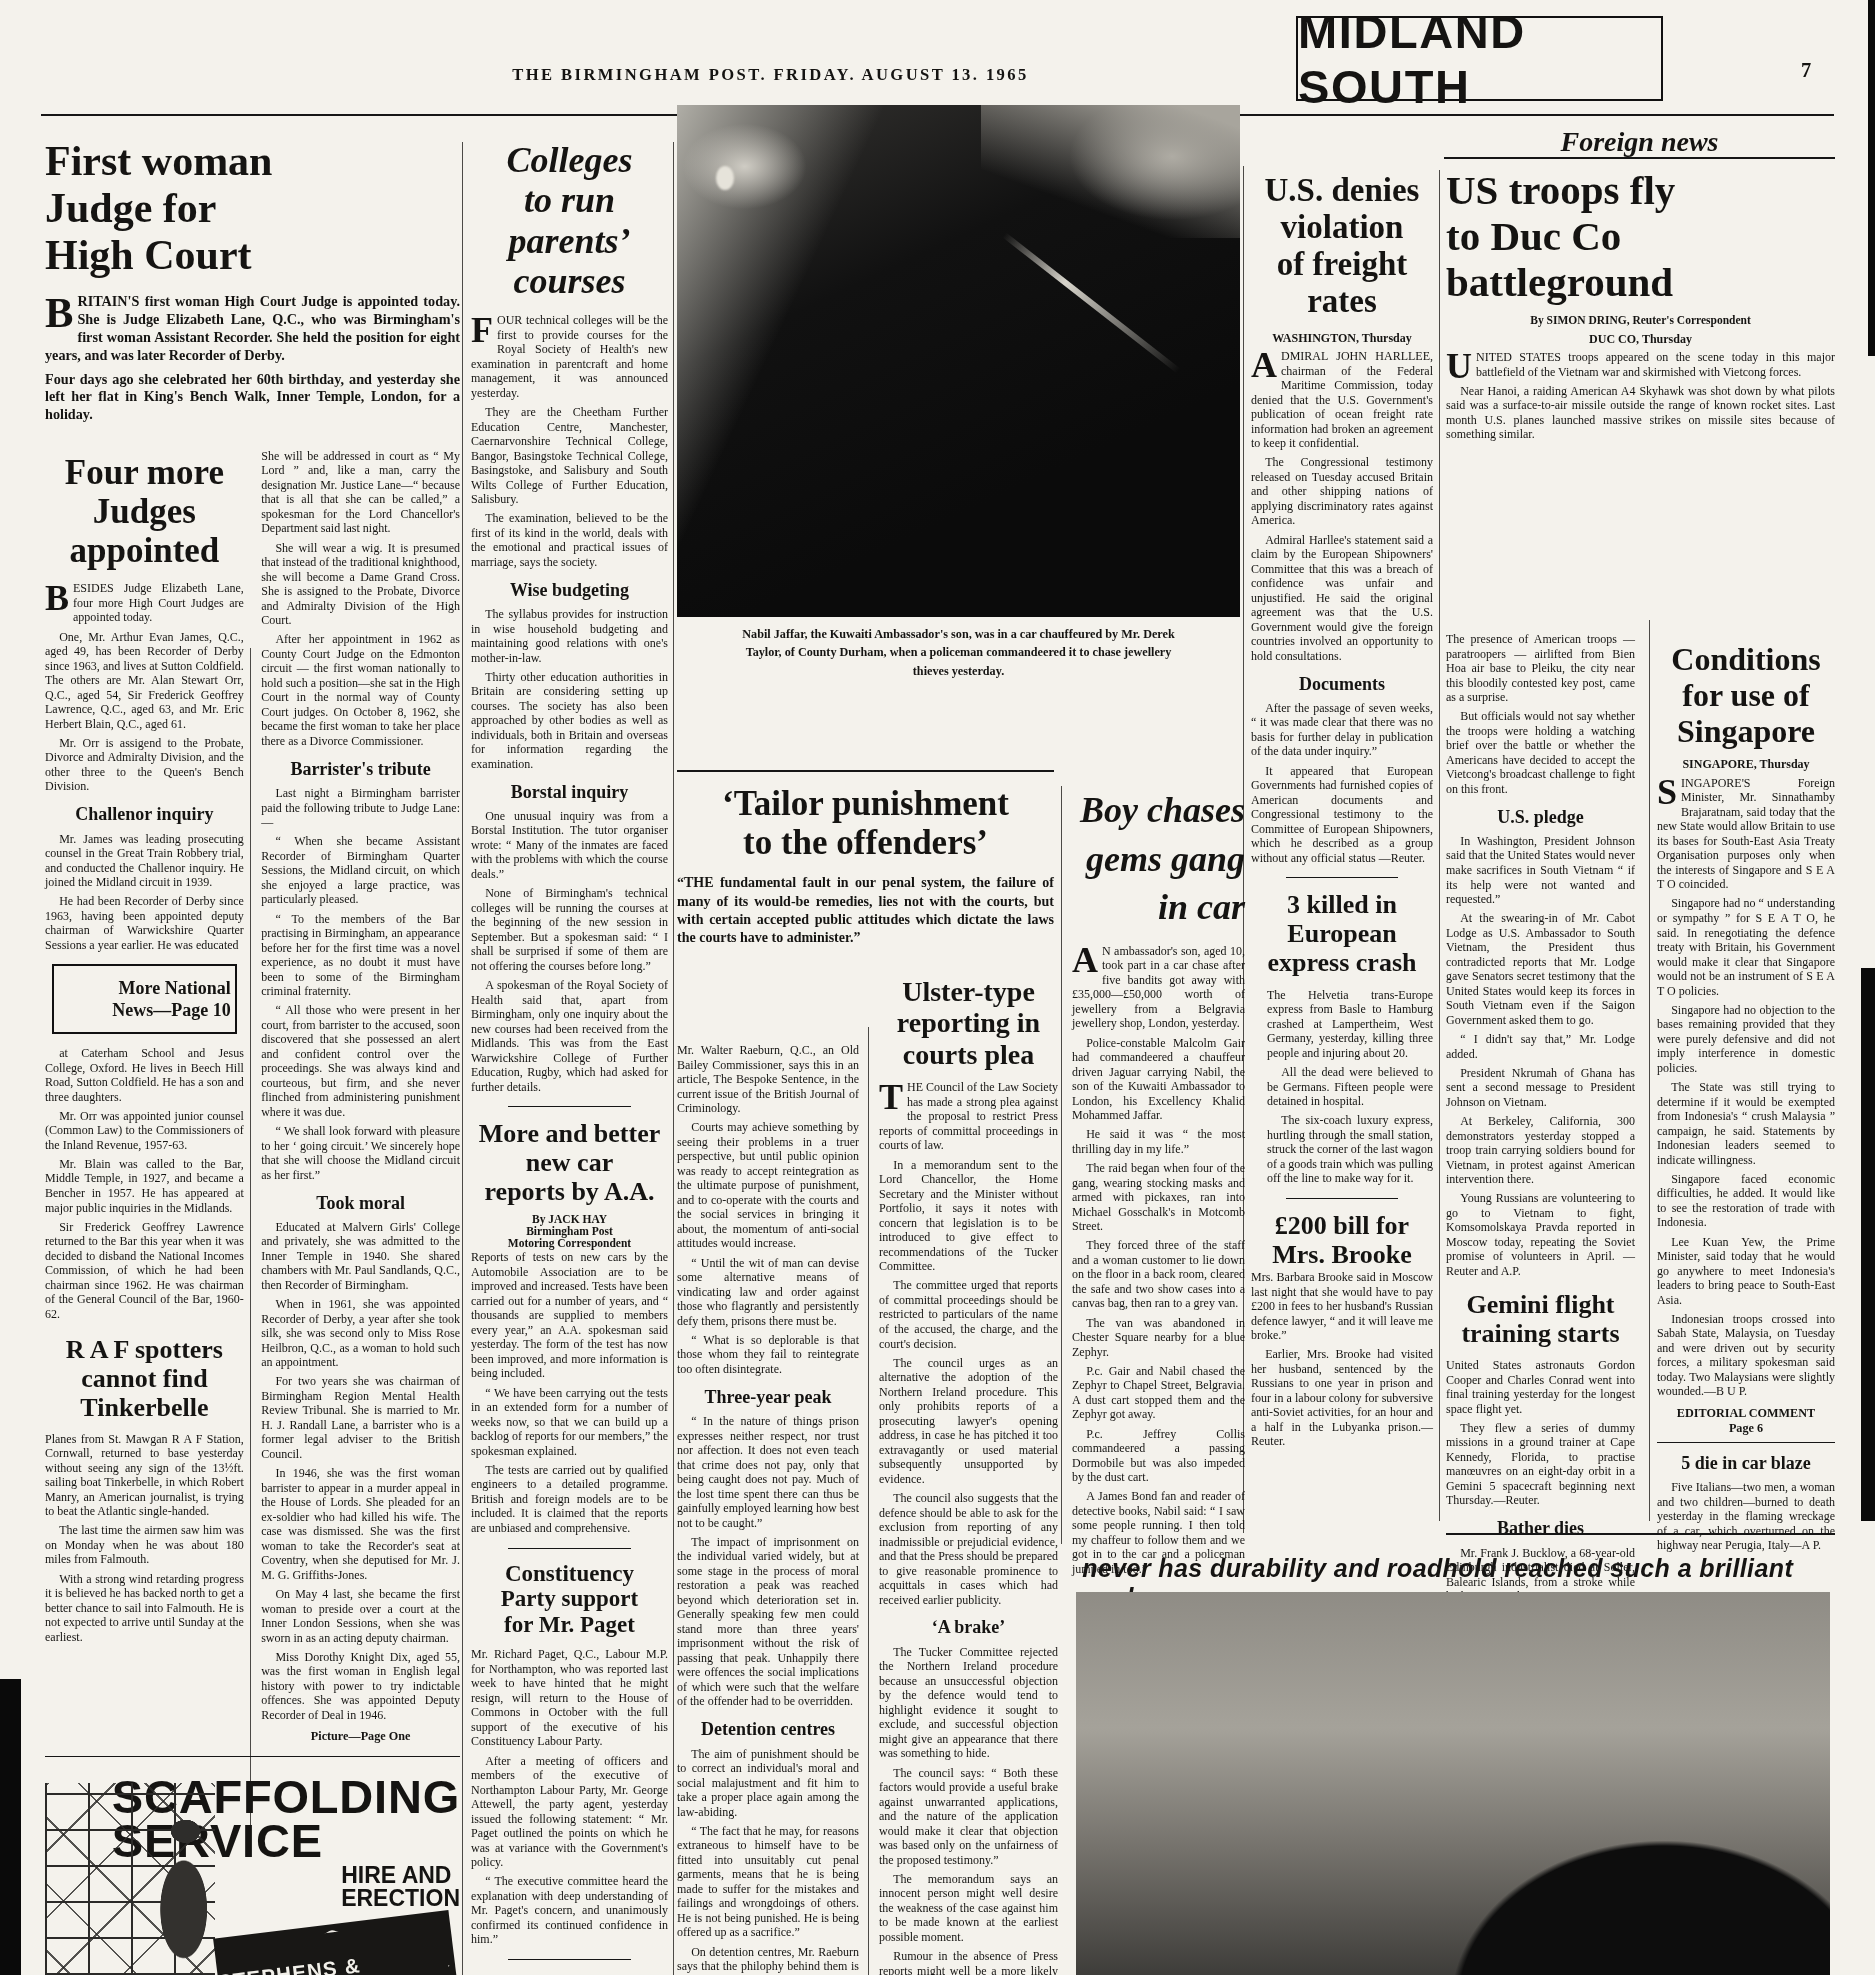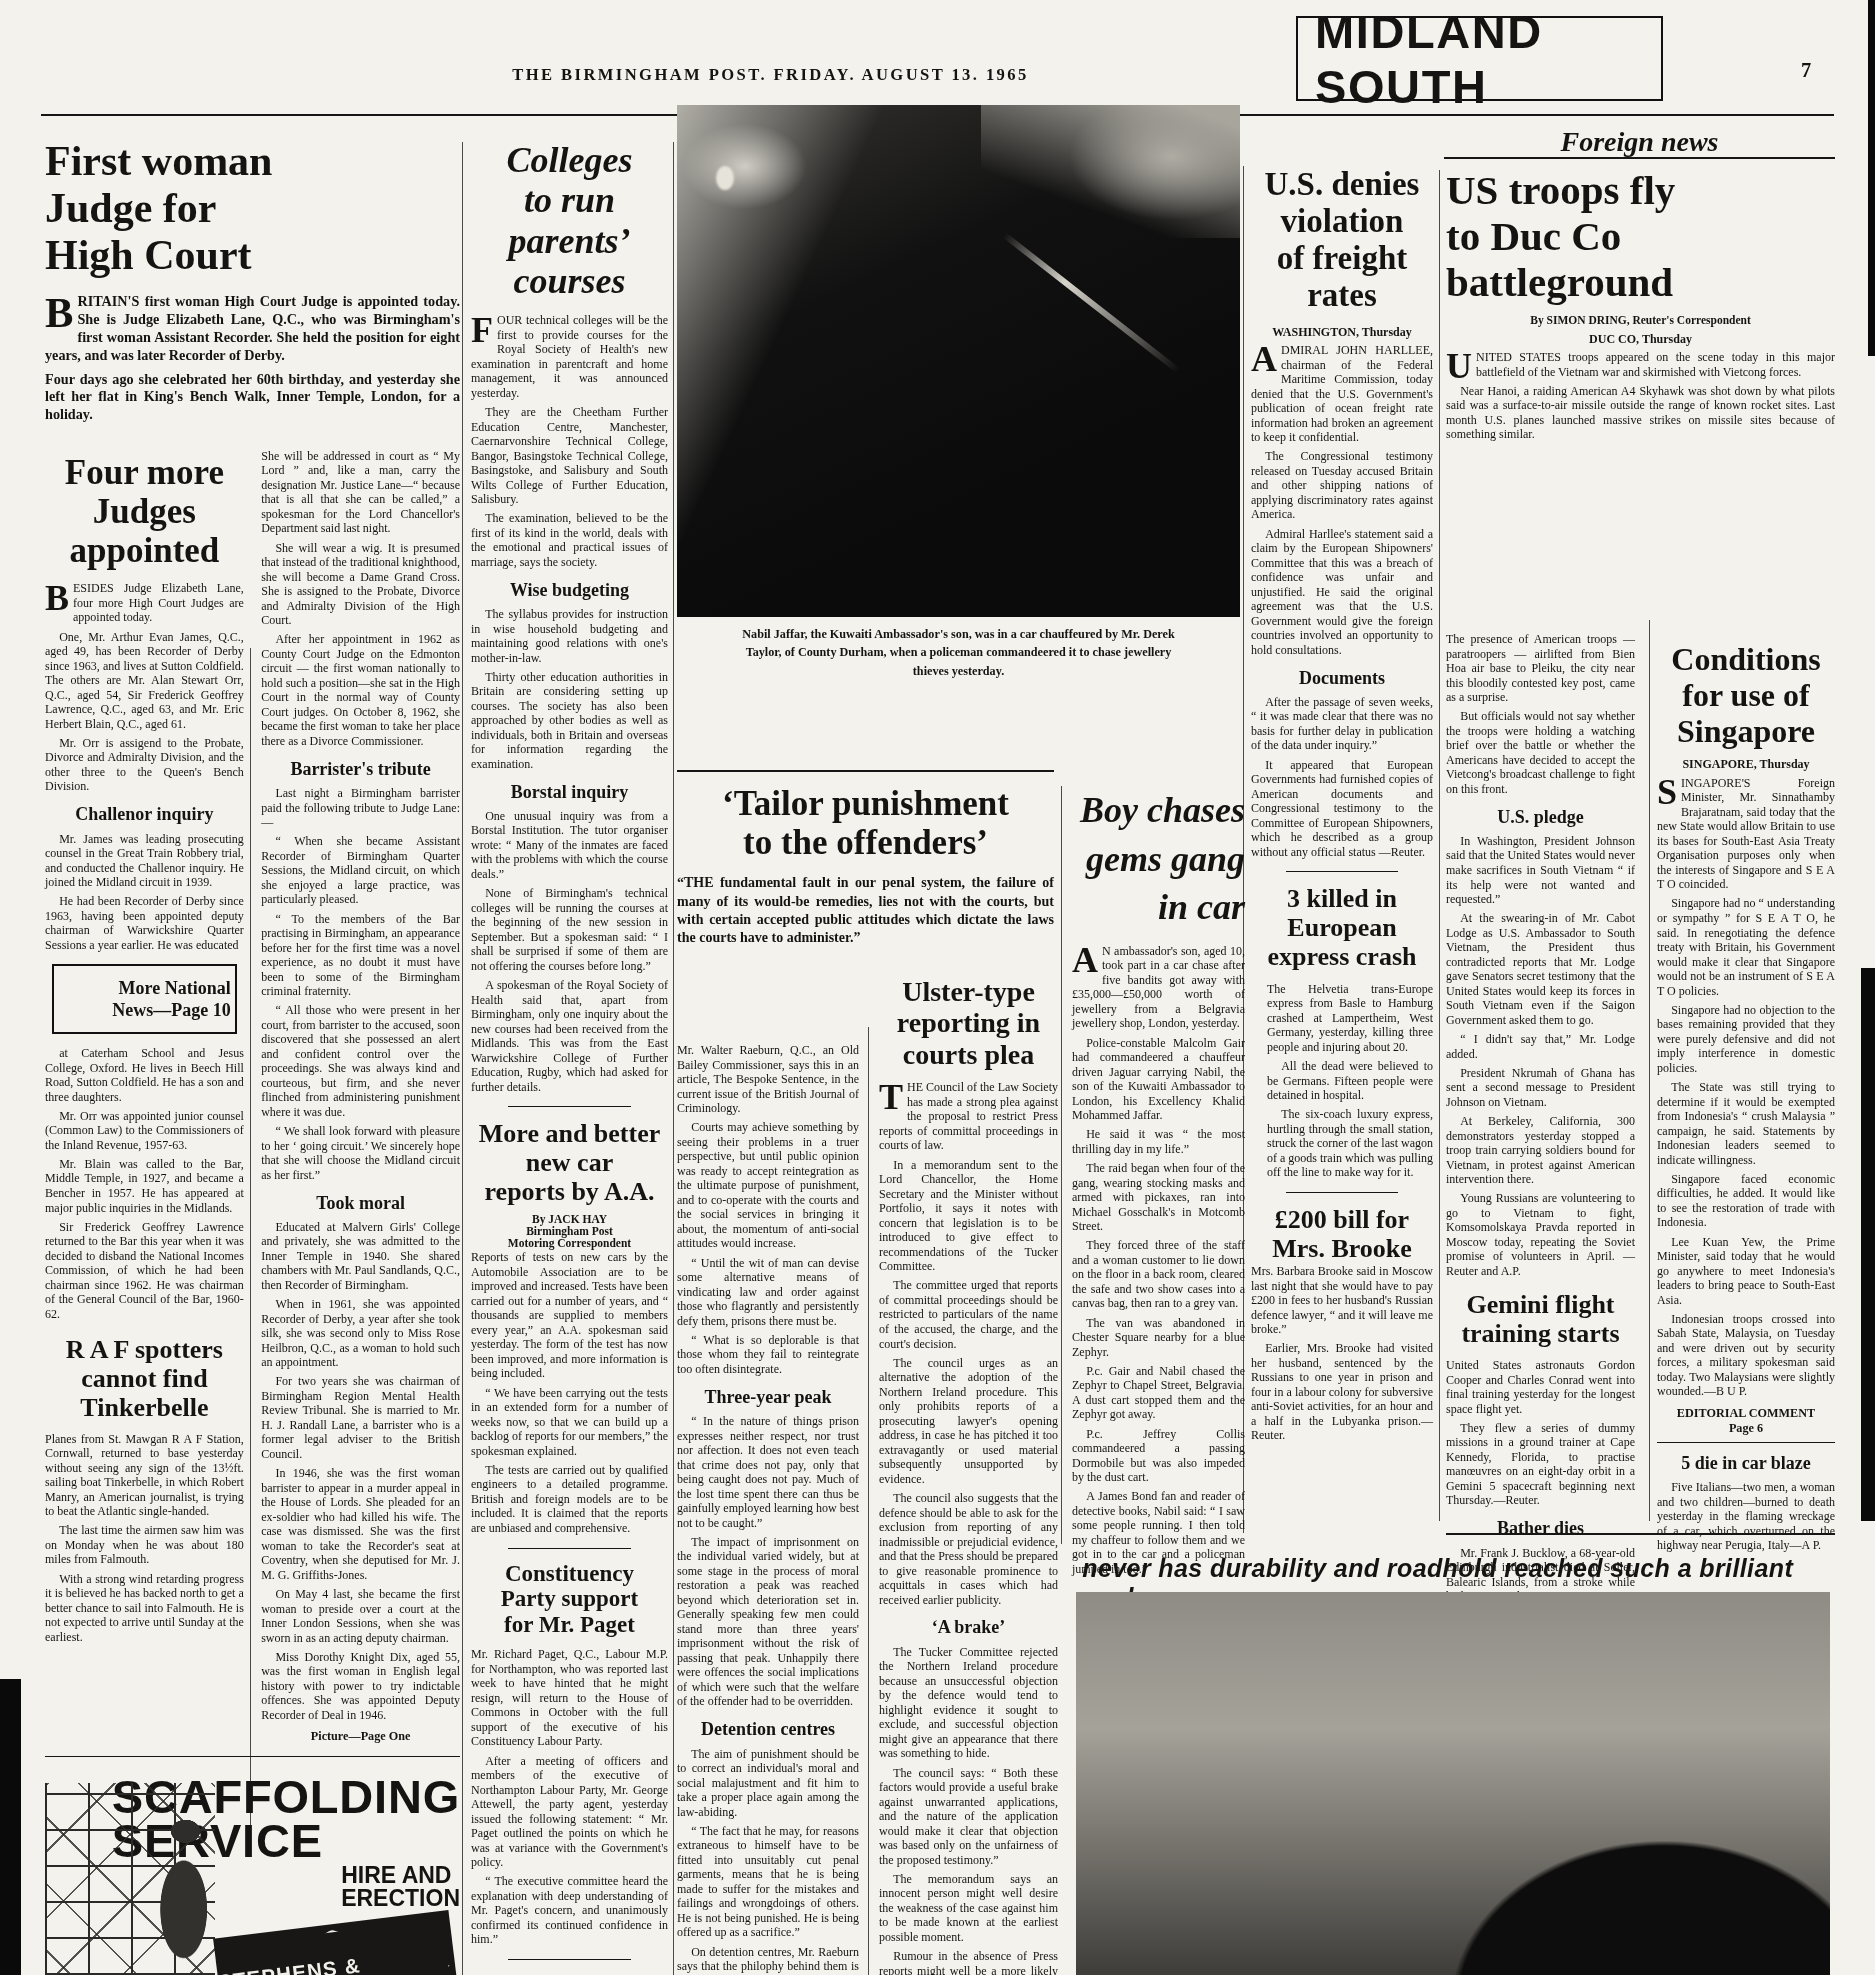--- a/index.html
+++ b/index.html
@@ -8,21 +8,21 @@
     position:relative; width:1875px; height:2804px;
     background:#f4f2ec; color:#151412; overflow:hidden;
     font-family:"Liberation Serif", serif;
   }
   .scan-strip { position:absolute; background:#0a0a0a; }
   
   .mast-title { position:absolute; left:415px; top:65px; width:711px; text-align:center;
     font-family:"Liberation Serif", serif; font-weight:bold; font-size:16.6px; letter-spacing:2.4px; }
   .edition-box { position:absolute; left:1296px; top:16px; width:367px; height:85px;
     border:2.8px solid #111; display:flex; align-items:center; justify-content:center;
-    font-family:"Liberation Sans", sans-serif; font-weight:bold; font-size:47px; letter-spacing:1.6px;padding-left:17px; }
+    font-family:"Liberation Sans", sans-serif; font-weight:bold; font-size:47px; letter-spacing:1.6px; }
   .page-num { position:absolute; left:1801px; top:59px; font-size:20.5px; font-weight:bold; }
   .mast-rule { position:absolute; left:41px; top:114px; width:1793px; height:2px; background:#161616; }
   .foreign-label { position:absolute; left:1444px; top:126px; width:391px; text-align:center;
     font-size:28px; font-weight:bold; font-style:italic; }
   .foreign-rule { position:absolute; left:1444px; top:157px; width:391px; height:1.6px; background:#161616; }
   
   .col { position:absolute; }
   .hl { font-weight:bold; white-space:pre-line; line-height:1.12; }
   .hl-xl { font-size:42px; }
   .hl-lg { font-size:35px; text-align:center; }
@@ -324,21 +324,21 @@
         <p>He said it was “ the most thrilling day in my life.”</p>
         <p>The raid began when four of the gang, wearing stocking masks and armed with pickaxes, ran into Michael Gosschalk's in Motcomb Street.</p>
         <p>They forced three of the staff and a woman customer to lie down on the floor in a back room, cleared the safe and two show cases into a canvas bag, then ran to a grey van.</p>
         <p>The van was abandoned in Chester Square nearby for a blue Zephyr.</p>
         <p>P.c. Gair and Nabil chased the Zephyr to Chapel Street, Belgravia. A dust cart stopped them and the Zephyr got away.</p>
         <p>P.c. Jeffrey Collis commandeered a passing Dormobile but was also impeded by the dust cart.</p>
         <p>A James Bond fan and reader of detective books, Nabil said: “ I saw some people running. I then told my chaffeur to follow them and we got in to the car and a policeman jumped in too.”</p>
       </div>
   </div>
 
-  <div class="col" style="left:1251px;top:166px;width:182px;">
+  <div class="col" style="left:1251px;top:172px;width:182px;">
     <h2 class="hl hl-lg" style="font-size:33px;">U.S. denies
 violation
 of freight
 rates</h2>
     <div class="dl" style="margin-top:11px;">WASHINGTON, Thursday</div>
     <div class="body dc first-noindent">
         <p>ADMIRAL JOHN HARLLEE, chairman of the Federal Maritime Commission, today denied that the U.S. Government's publication of ocean freight rate information had broken an agreement to keep it confidential.</p>
         <p>The Congressional testimony released on Tuesday accused Britain and other shipping nations of applying discriminatory rates against America.</p>
         <p>Admiral Harllee's statement said a claim by the European Shipowners' Committee that this was a breach of confidence was unfair and unjustified. He said the original agreement was that the U.S. Government would give the foreign countries involved an opportunity to hold consultations.</p>
       </div>

